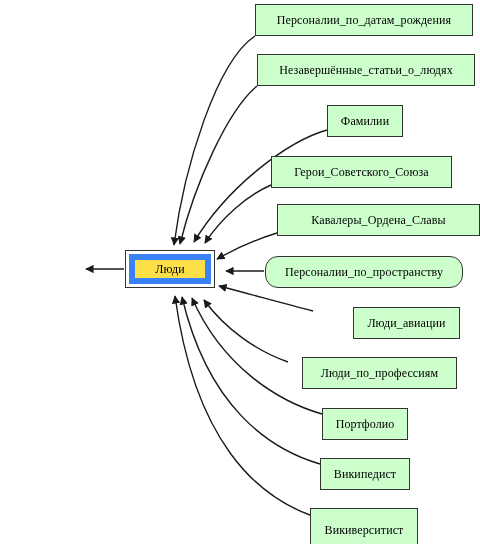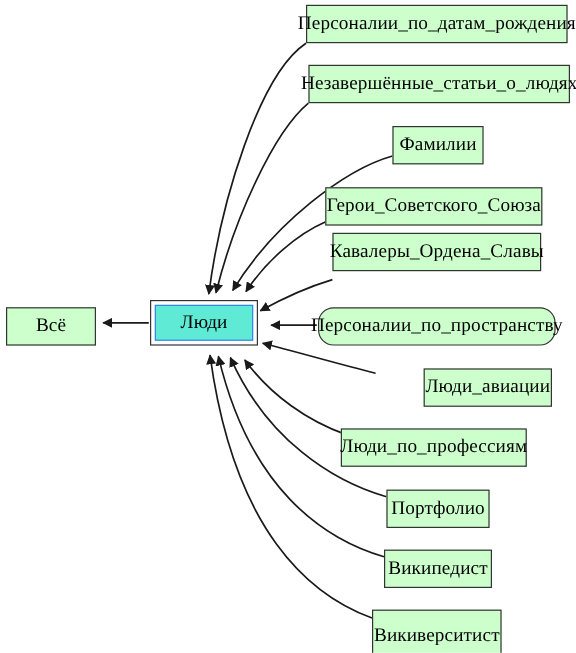--- a/index.html
+++ b/index.html
@@ -25,33 +25,33 @@
   .node-box {
     position: absolute;
     box-sizing: border-box;
     background: #ccffcc;
     border: 1px solid #333333;
     display: flex;
     align-items: center;
     justify-content: center;
     color: #000000;
     white-space: nowrap;
-    font-size: 16px;
+    font-size: 12px;
     letter-spacing: 0.1px;
   }
   .node-box.peripheries {
     border: 1px solid #333333;
     background: #ffffff;
     padding: 3px;
   }
   .node-box.peripheries > .inner {
     width: 100%;
     height: 100%;
-    background: #5eead4;
-    border: 1px solid #3b82f6;
+    background: #fde047;
+    border: 6px solid #3b82f6;
     box-sizing: border-box;
     display: flex;
     align-items: center;
     justify-content: center;
   }
   .edge-layer {
     position: absolute;
     left: 0; top: 0;
     width: 480px;
     height: 544px;
@@ -82,29 +82,28 @@
         <path d="M322,414 C277,401 222,366 192,298" marker-end="url(#arrow)"></path>
         <path d="M320,464 C269,449 208,407 182,297" marker-end="url(#arrow)"></path>
         <path d="M310,515 C258,496 195,443 175,296" marker-end="url(#arrow)"></path>
       </g>
   </svg>
 
   <div class="node-box peripheries" id="node-hub" style="left: 125px; top: 250px; width: 90px; height: 38px;">
     <span class="inner">Люди</span>
   </div>
 
-  <div class="node-box" id="node-root" style="left: 5px; top: 256px; width: 75px; height: 32px;">Всё</div>
 
   <div id="child-nodes">
       <div class="node-box" style="left: 255px; top: 4px; width: 218px; height: 32px;">Персоналии_по_датам_рождения</div>
       <div class="node-box" style="left: 257px; top: 54px; width: 218px; height: 32px;">Незавершённые_статьи_о_людях</div>
       <div class="node-box" style="left: 327px; top: 105px; width: 76px; height: 32px;">Фамилии</div>
       <div class="node-box" style="left: 271px; top: 156px; width: 181px; height: 32px; text-align: right;">Герои_Советского_Союза</div>
-      <div class="node-box" style="left: 277px; top: 194px; width: 174px; height: 32px;">Кавалеры_Ордена_Славы</div>
+      <div class="node-box" style="left: 277px; top: 204px; width: 203px; height: 32px;">Кавалеры_Ордена_Славы</div>
       <div class="node-box" style="left: 265px; top: 256px; width: 198px; height: 32px; border-radius: 13px;">Персоналии_по_пространству</div>
       <div class="node-box" style="left: 313px; top: 307px; width: 107px; height: 32px; margin-left: 40px;">Люди_авиации</div>
-      <div class="node-box" style="left: 284px; top: 357px; width: 155px; height: 32px;">Люди_по_профессиям</div>
+      <div class="node-box" style="left: 302px; top: 357px; width: 155px; height: 32px;">Люди_по_профессиям</div>
       <div class="node-box" style="left: 322px; top: 408px; width: 86px; height: 32px;">Портфолио</div>
       <div class="node-box" style="left: 320px; top: 458px; width: 90px; height: 32px; text-align: right;">Википедист</div>
       <div class="node-box" style="left: 310px; top: 508px; width: 108px; height: 44px;">Викиверситист</div>
     </div>
 
 </div>
 
 </body></html>

